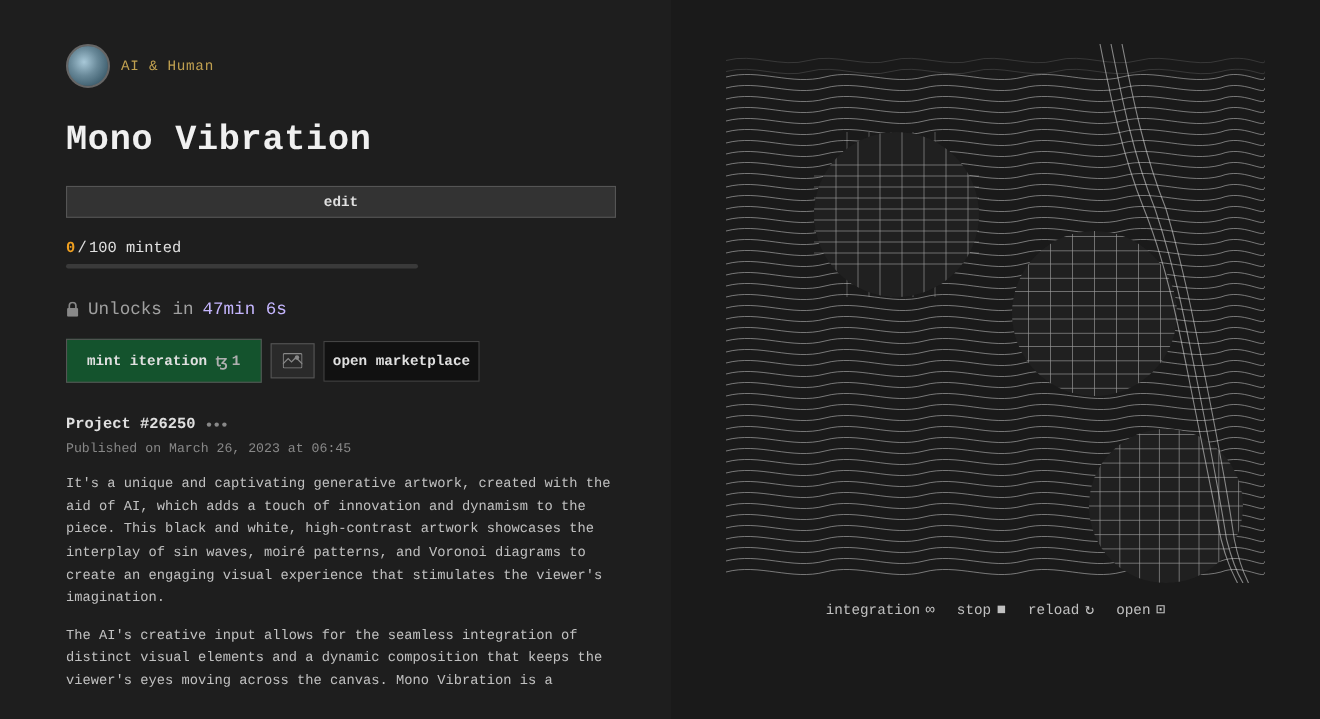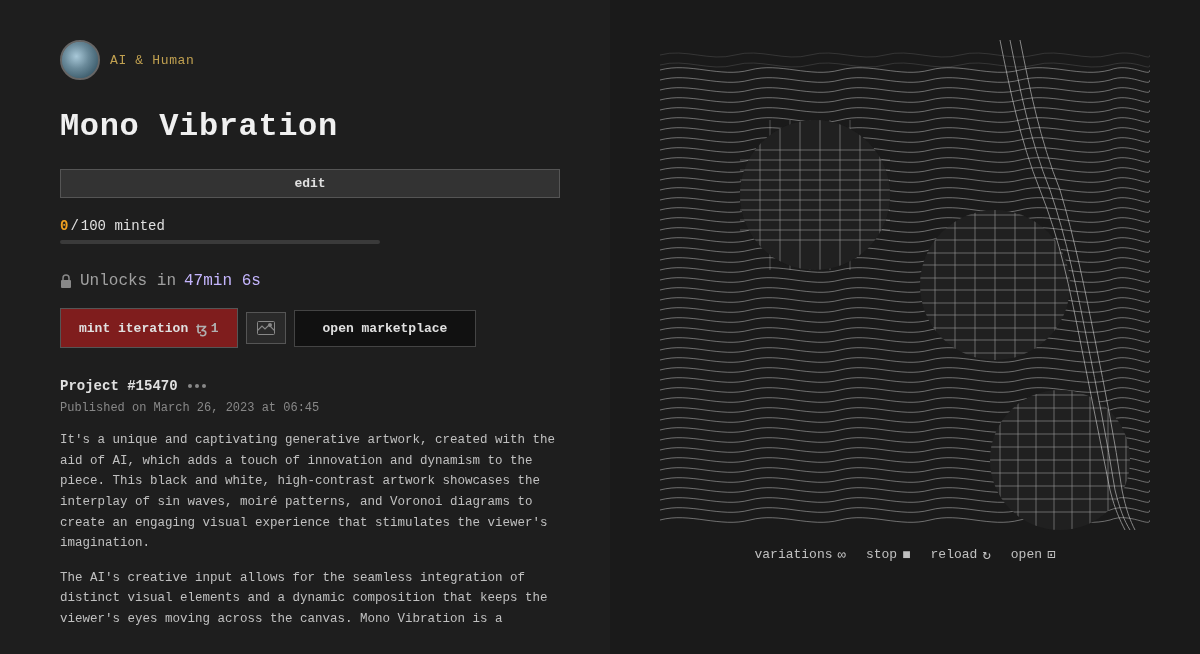--- a/index.html
+++ b/index.html
@@ -153,21 +153,21 @@
       display: flex;
       align-items: center;
       gap: 8px;
       margin-bottom: 30px;
     }
 
     .mint-button {
       display: flex;
       align-items: center;
       gap: 8px;
-      background-color: #7f1d1d;
+      background-color: #14532d;
       border: 1px solid #555;
       color: #e0e0e0;
       padding: 10px 18px;
       font-family: 'Courier New', Courier, monospace;
       font-size: 13px;
       cursor: pointer;
       font-weight: bold;
       white-space: nowrap;
     }
 
@@ -189,21 +189,21 @@
       cursor: pointer;
       display: flex;
       align-items: center;
       justify-content: center;
     }
 
     .open-marketplace-button {
       background-color: #111;
       border: 1px solid #444;
       color: #e0e0e0;
-      padding: 10px 28px;
+      padding: 10px 8px;
       font-family: 'Courier New', Courier, monospace;
       font-size: 13px;
       cursor: pointer;
       font-weight: bold;
       white-space: nowrap;
     }
 
     
     .project-info {
       margin-bottom: 14px;
@@ -354,21 +354,21 @@
           <rect x="0.5" y="0.5" width="17" height="13" rx="1" stroke="#888" fill="none"></rect>
           <path d="M0 10L5 5L8 8L12 4L18 10" stroke="#888" stroke-width="1.2" fill="none"></path>
           <circle cx="13" cy="4" r="2" fill="#888"></circle>
         </svg>
       </button>
       <button class="open-marketplace-button">open marketplace</button>
     </div>
 
     <div class="project-info">
       <div class="project-number-row">
-        <span class="project-number">Project #15470</span>
+        <span class="project-number">Project #26250</span>
         <div class="dots-menu">
           <div class="dot"></div>
           <div class="dot"></div>
           <div class="dot"></div>
         </div>
       </div>
       <span class="publish-date">Published on March 26, 2023 at 06:45</span>
     </div>
 
     <div class="description">
@@ -538,21 +538,21 @@
 
         <g stroke="#c8c8c8" stroke-width="0.4" fill="none" opacity="0.4">
           <path d="M0,15 C25,8 50,22 75,15 C100,8 125,22 150,15 C175,8 200,22 225,15 C250,8 275,22 300,15 C325,8 350,22 375,15 C400,8 425,22 450,15 C475,8 490,22 490,15"></path>
           <path d="M0,25 C25,18 50,32 75,25 C100,18 125,32 150,25 C175,18 200,32 225,25 C250,18 275,32 300,25 C325,18 350,32 375,25 C400,18 425,32 450,25 C475,18 490,32 490,25"></path>
         </g>
       </svg>
     </div>
 
     <div class="artwork-controls">
       <div class="control-item">
-        <span class="control-label">variations</span>
+        <span class="control-label">integration</span>
         <span class="control-icon">∞</span>
       </div>
       <div class="control-item">
         <span class="control-label">stop</span>
         <span class="control-icon">■</span>
       </div>
       <div class="control-item">
         <span class="control-label">reload</span>
         <span class="control-icon">↻</span>
       </div>

